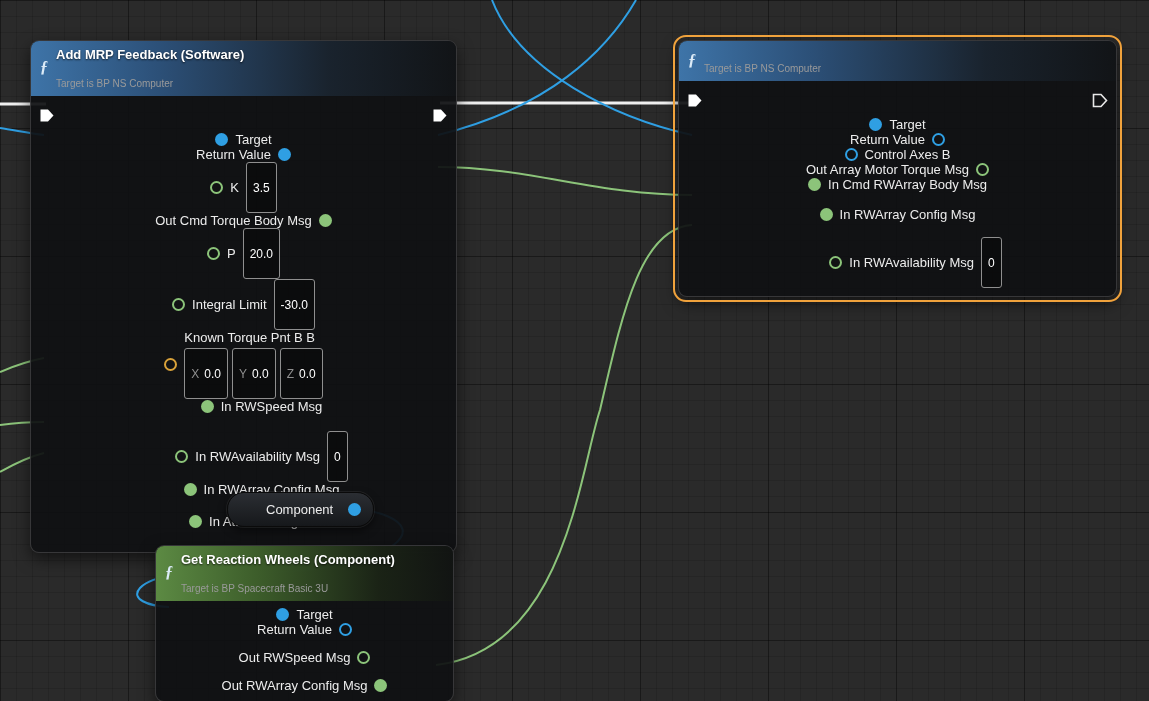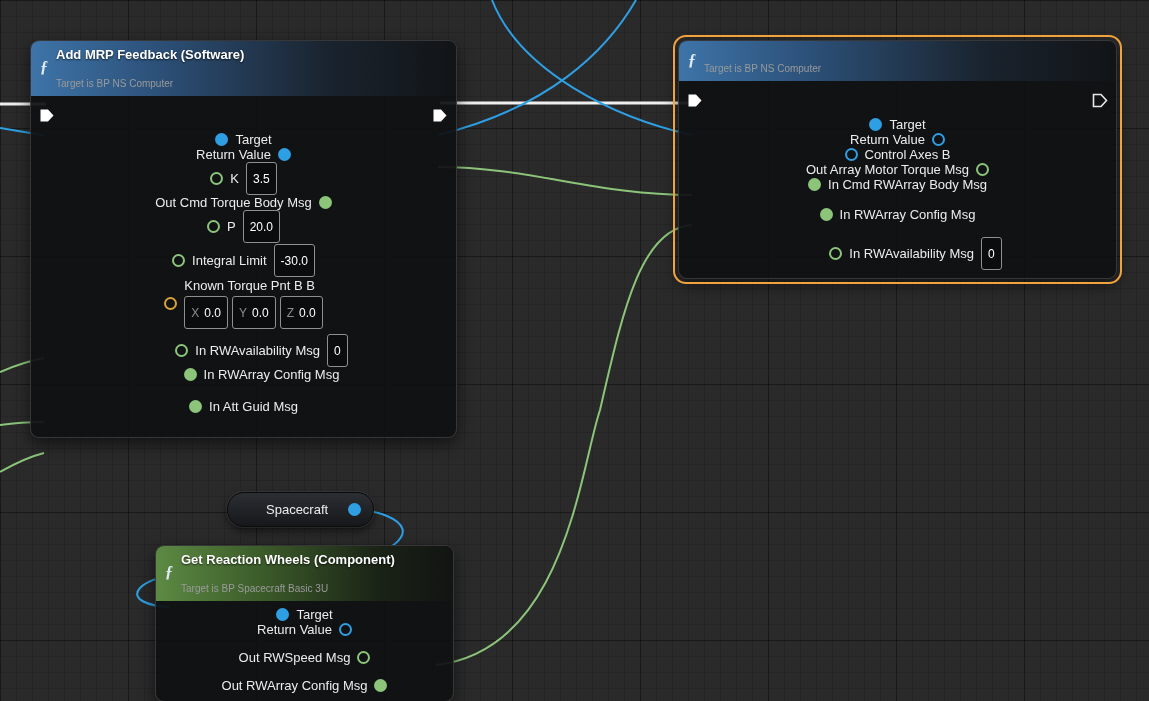--- a/index.html
+++ b/index.html
@@ -51,21 +51,21 @@
   .row.h34{min-height:34px;} .row.h32{min-height:32px;margin-left:36px;} .row.h28{min-height:28px;}
   .side{display:flex;align-items:center;gap:7px;min-width:0;}
   .label{font-size:13px;color:#ececec;white-space:nowrap;}
   .pin{width:13px;height:13px;border-radius:50%;box-sizing:border-box;flex:none;}
   .filled.blue{background:var(--blue);} .hollow.blue{border:2px solid var(--blue);}
   .filled.green{background:var(--green);} .hollow.green{border:2px solid var(--green);}
   .hollow.gold{border:2px solid var(--gold);}
   .valbox{
     display:inline-flex;align-items:center;gap:5px;height:17px;
     background:rgba(8,8,8,0.55);border:1px solid #8f8f8f;border-radius:3px;
-    padding:7px 6px;font-size:12px;color:#ffffff;white-space:nowrap;
+    padding:16px 6px;font-size:12px;color:#ffffff;white-space:nowrap;
   }
   .axis{color:#8f8f8f;}
   .vec-row{min-height:56px;}
   .vec-block .boxes{display:flex;gap:4px;margin-top:3px;}
 
   .capsule{
     position:absolute;z-index:2;display:flex;align-items:center;
     height:33px;border-radius:17px;
     background:linear-gradient(180deg,#2b2e33,#16181b);
     border:1px solid #0a0a0a;
@@ -169,20 +169,26 @@
               <span class="valbox">
                   <span class="axis">Z</span>
                   <span>0.0</span>
                 </span>
             </div>
           </div>
         </div>
       </div>
       <div class="row h32">
         <div class="side">
+          <span class="pin filled green"></span>
+          <span class="label">In RWSpeed Msg</span>
+        </div>
+      </div>
+      <div class="row h32">
+        <div class="side">
           <span class="pin hollow green"></span>
           <span class="label">In RWAvailability Msg</span>
           <span class="valbox">
               <span>0</span>
             </span>
         </div>
       </div>
       <div class="row h32">
         <div class="side">
           <span class="pin filled green"></span>
@@ -252,21 +258,21 @@
           <span class="label">In RWAvailability Msg</span>
           <span class="valbox">
               <span>0</span>
             </span>
         </div>
       </div>
     </div>
   </div>
 
   <div class="capsule" style="left:227px;top:492px;width:145px">
-    <span class="label">Spacecraft</span>
+    <span class="label">Component</span>
     <span class="pin filled blue"></span>
   </div>
 
   <div class="node" style="left:155px;top:545px;width:297px">
     <div class="hdr hdr-green">
       <span class="fn">ƒ</span>
       <div>
         <div class="title">Get Reaction Wheels (Component)</div>
         <div class="subtitle">Target is BP Spacecraft Basic 3U</div>
       </div>

